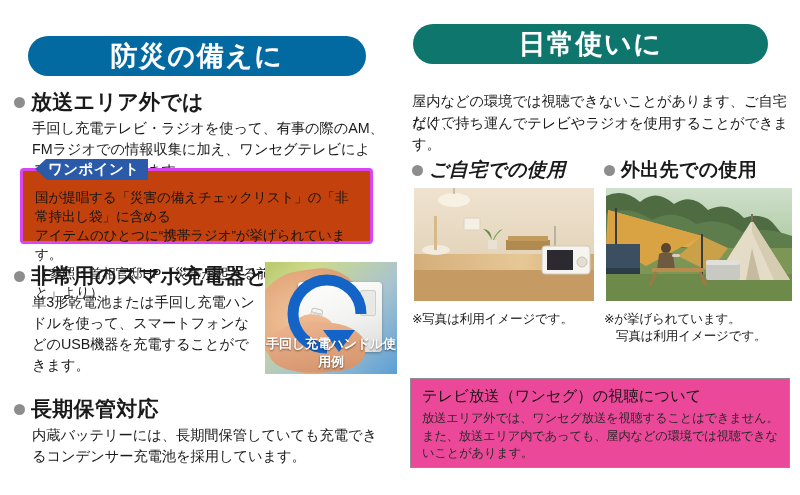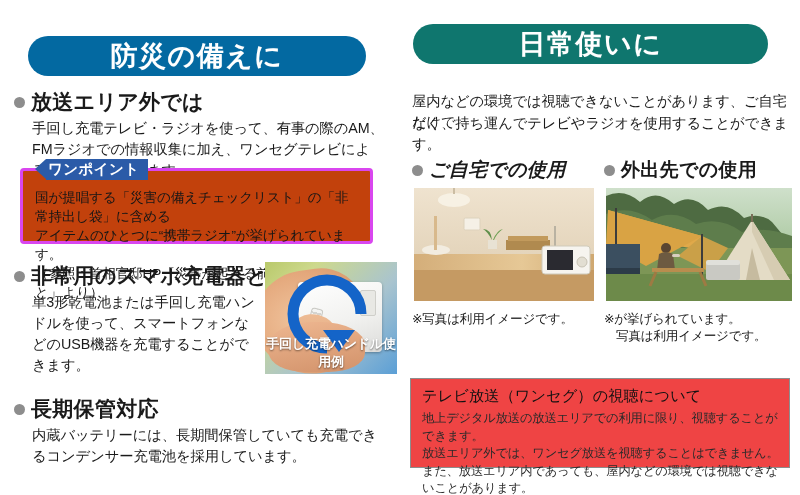--- a/index.html
+++ b/index.html
@@ -146,21 +146,21 @@
   .cap {
     position: absolute;
     font-size: 12.6px; line-height: 17px; color: #1a1a1a;
     letter-spacing: -0.2px;
   }
 
   
   .notebox {
     position: absolute; left: 410px; top: 378px;
     width: 380px; height: 90px;
-    border: 1px solid #8d8d8d; background: #ef4444;
+    border: 1px solid #8d8d8d; background: #ec4899;
     padding: 7px 10px 0 11px;
   }
   .notebox-title {
     font-size: 15.2px; font-weight: normal; color: #111;
     letter-spacing: 0.1px; margin-bottom: 3px;
   }
   .notebox-line {
     font-size: 12.3px; line-height: 17.5px; color: #2a2a2a;
     letter-spacing: -0.2px;
   }
@@ -318,18 +318,17 @@
     </svg>
   </div>
 
   <div class="cap" style="left:412px; top:311px; width:180px;">※写真は利用イメージです。</div>
 
   <div class="cap" style="left:604px; top:311px; width:190px;">※が挙げられています。</div>
   <div class="cap" style="left:616px; top:328px; width:180px;">写真は利用イメージです。</div>
 
   <div class="notebox">
     <div class="notebox-title">テレビ放送（ワンセグ）の視聴について</div>
-    <div class="notebox-line">地上デジタル放送の放送エリアでの利用に限り、視聴することができます。</div>
     <div class="notebox-line">放送エリア外では、ワンセグ放送を視聴することはできません。</div>
     <div class="notebox-line">また、放送エリア内であっても、屋内などの環境では視聴できないことがあります。</div>
   </div>
 
 </div>
 
 </body></html>

